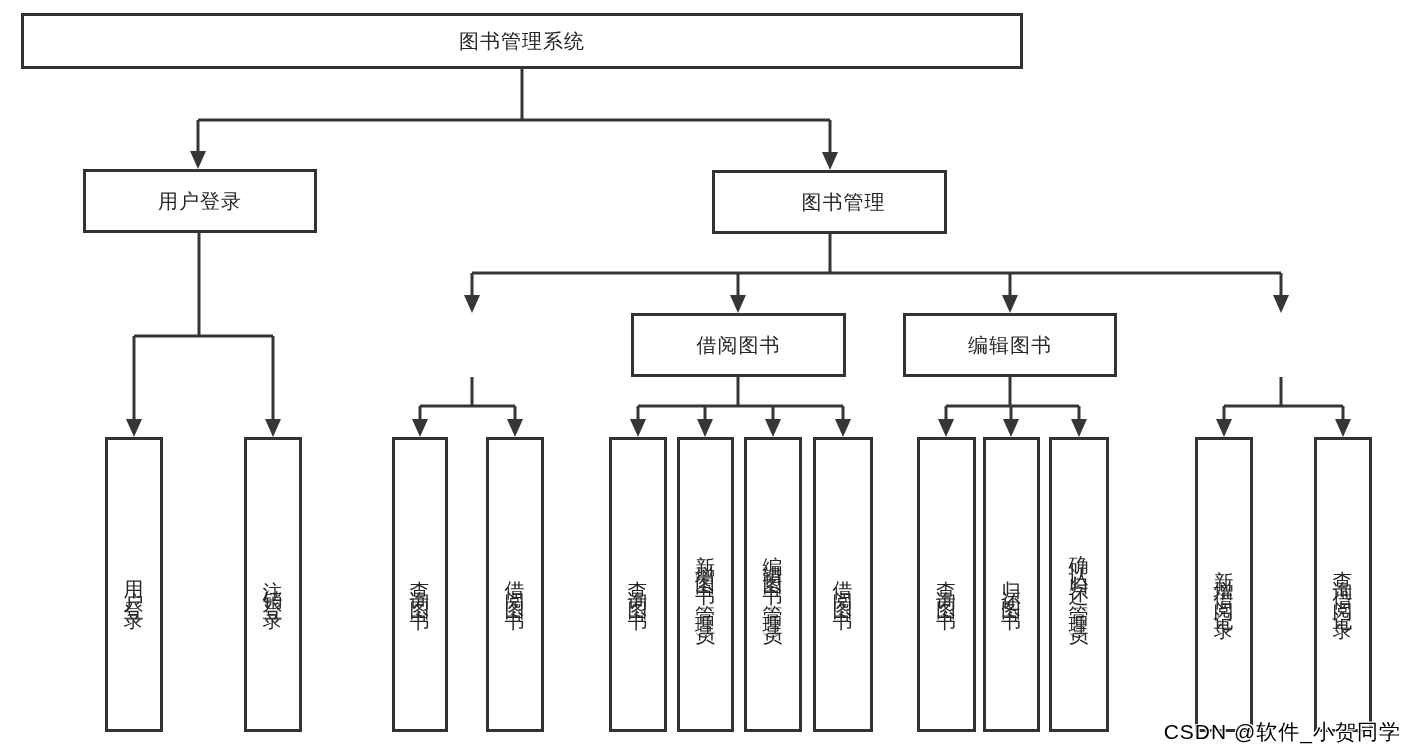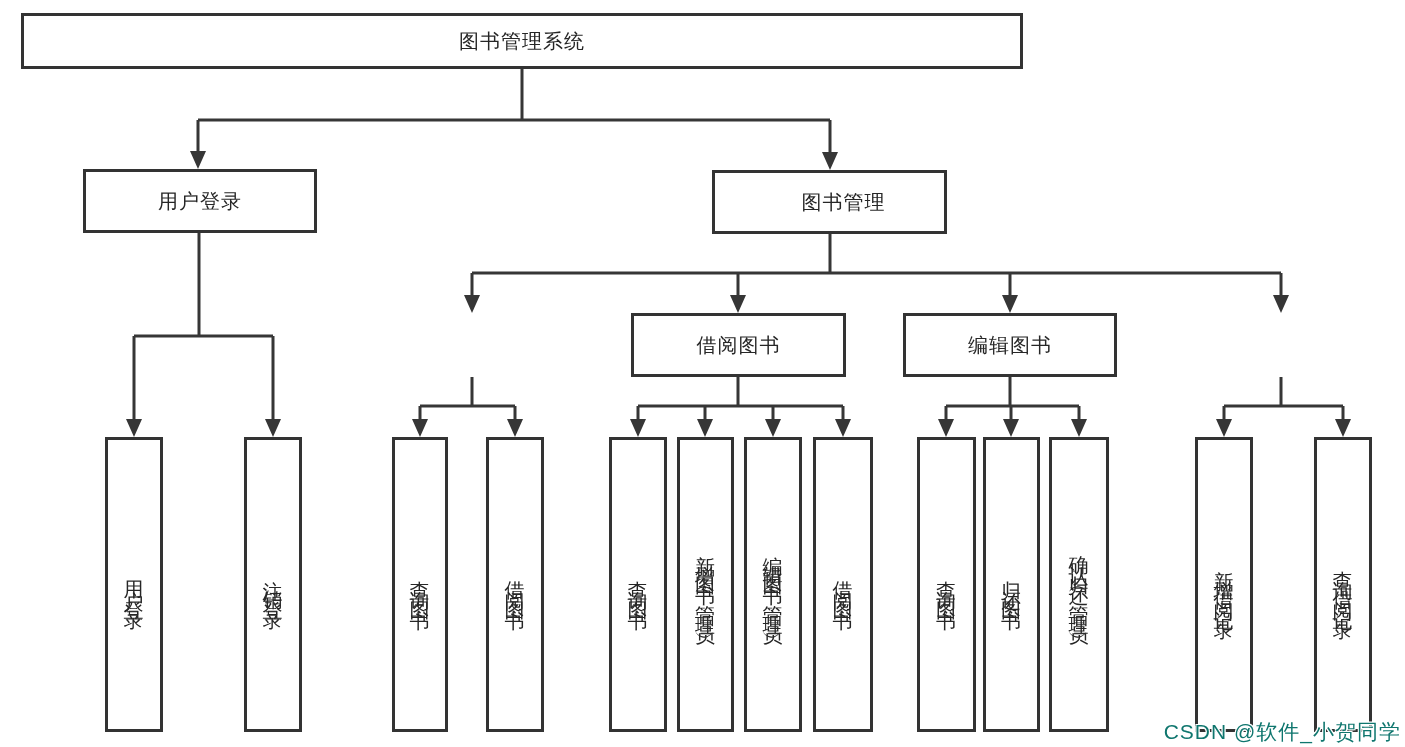--- a/index.html
+++ b/index.html
@@ -36,21 +36,21 @@
     writing-mode: vertical-lr;
     text-orientation: mixed;
     letter-spacing: 10px;
     line-height: 1;
   }
   .watermark {
     position: absolute;
     right: 4px;
     bottom: 1px;
     font-size: 21px;
-    color: #0f766e;
+    color: #000000;
     letter-spacing: 1px;
     text-shadow: -1px -1px 0 #ffffff, 1px -1px 0 #ffffff, -1px 1px 0 #ffffff, 1px 1px 0 #ffffff;
     white-space: nowrap;
   }
 </style>
 </head>
 <body>
 
 <div class="canvas">
 

